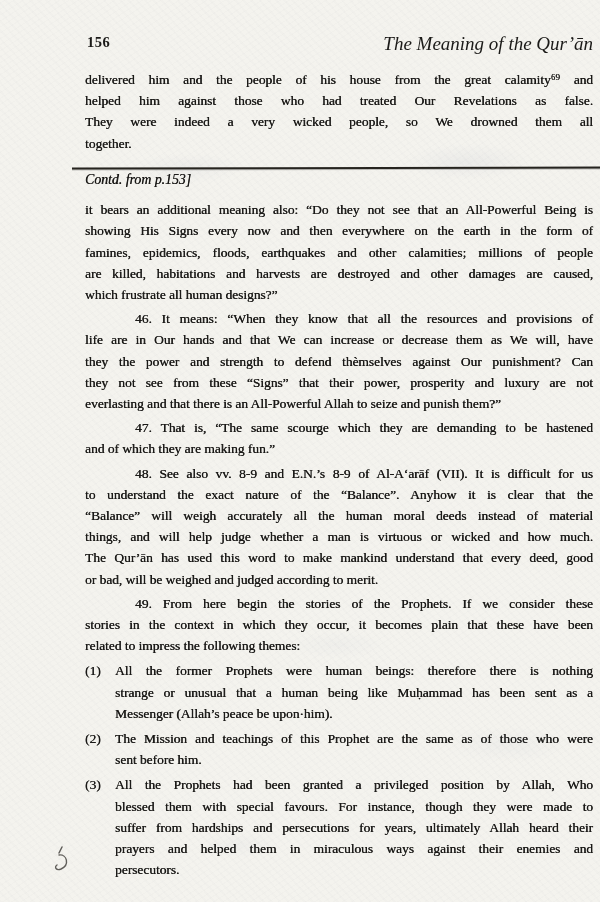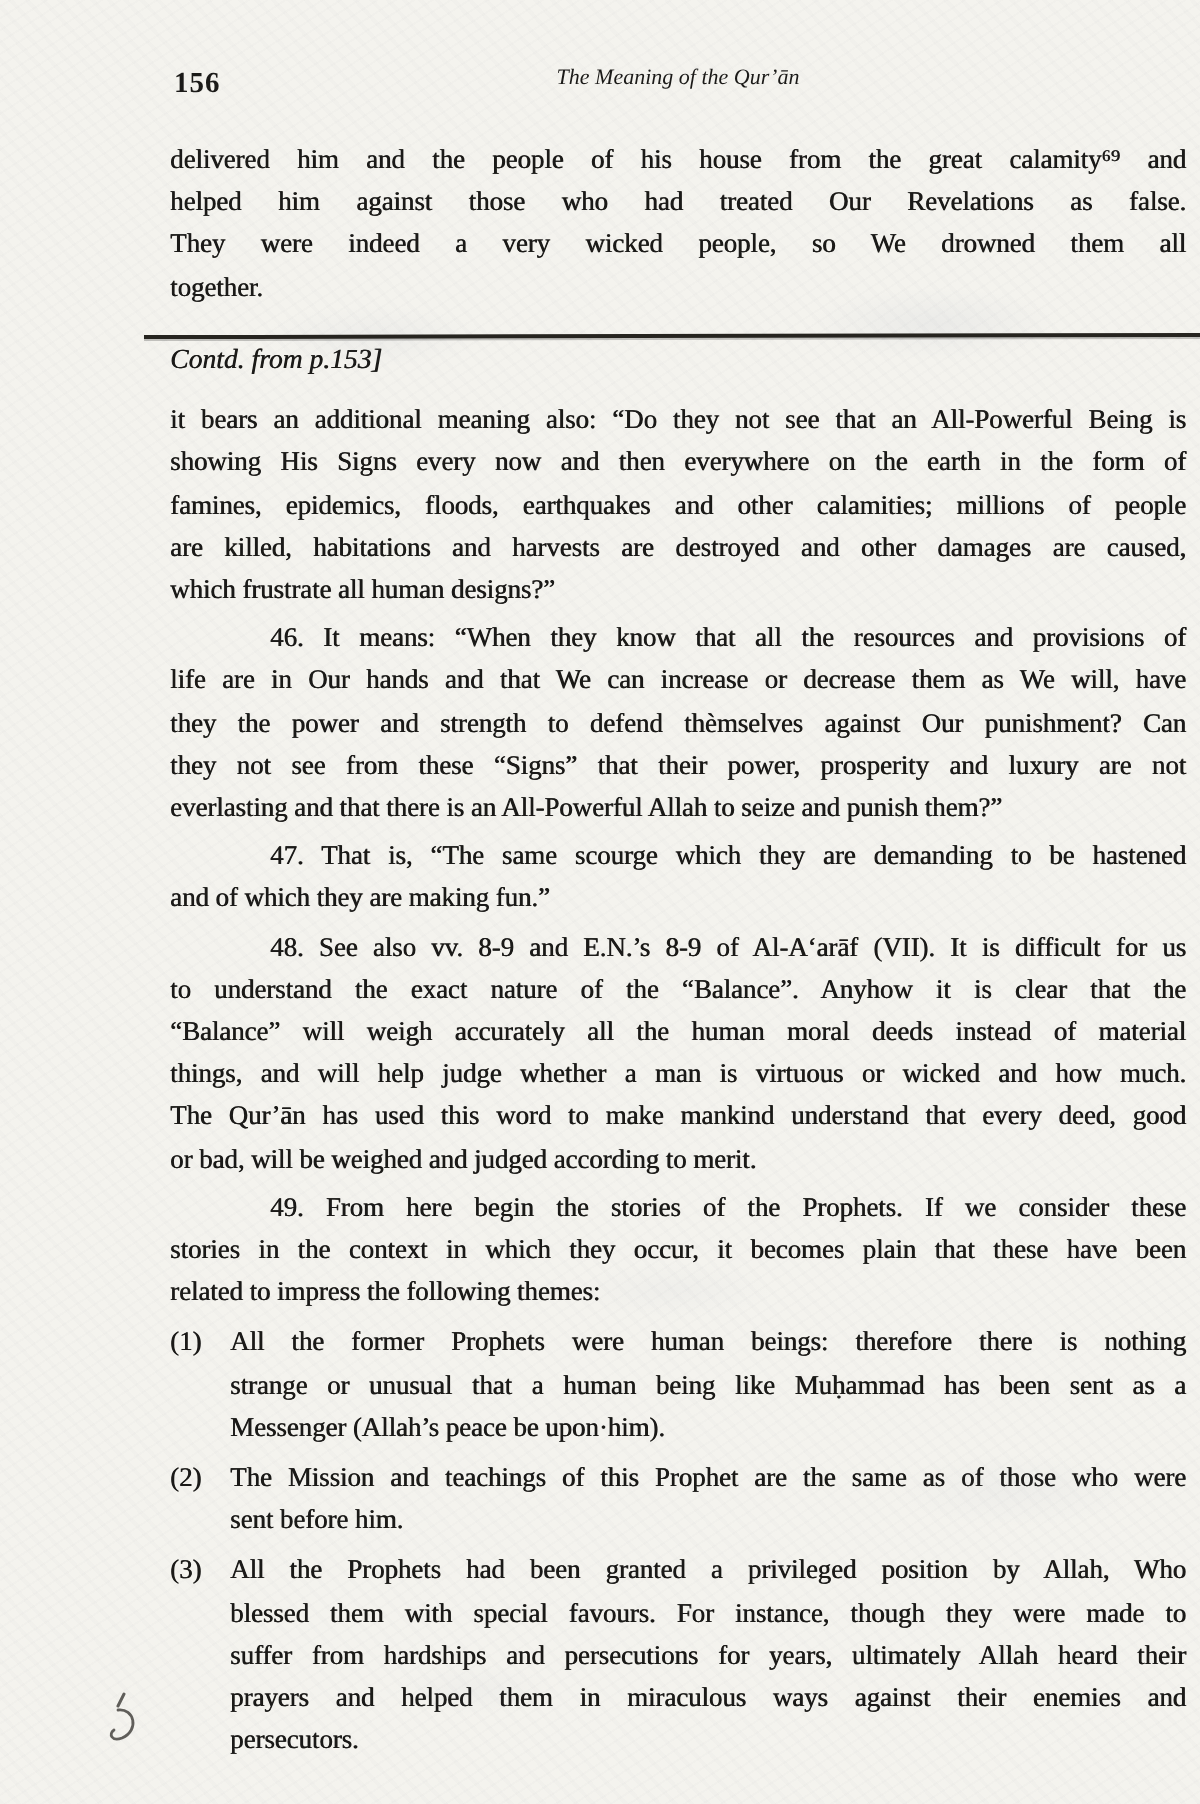--- a/index.html
+++ b/index.html
@@ -27,22 +27,22 @@
       radial-gradient(70px 20px at 300px 645px, rgba(140,150,175,.05), transparent 70%),
       radial-gradient(90px 26px at 470px 745px, rgba(140,150,175,.06), transparent 70%),
       radial-gradient(60px 18px at 200px 845px, rgba(140,150,175,.05), transparent 70%);
   }
   .page-header { position:relative; height:24px; margin-bottom:12px; }
   .page-number {
     position:absolute; left:2px; top:1px;
     font-weight:bold; font-size:14.5px; letter-spacing:.5px;
   }
   .running-title {
-    display:block; text-align:center;
-    font-style:italic; font-size:11px;
+    display:block; text-align:right;
+    font-style:italic; font-size:19px;
   }
   .para, .list-item {
     font-size:13.5px; line-height:21.2px; letter-spacing:-.05px;
     text-shadow:.3px 0 0 currentColor;
   }
   .line { text-align:justify; text-align-last:justify; }
   .line.last { text-align-last:left; }
   .para.indent .line.first { text-indent:50px; }
   .intro { margin-bottom:13px; }
   .rule {

